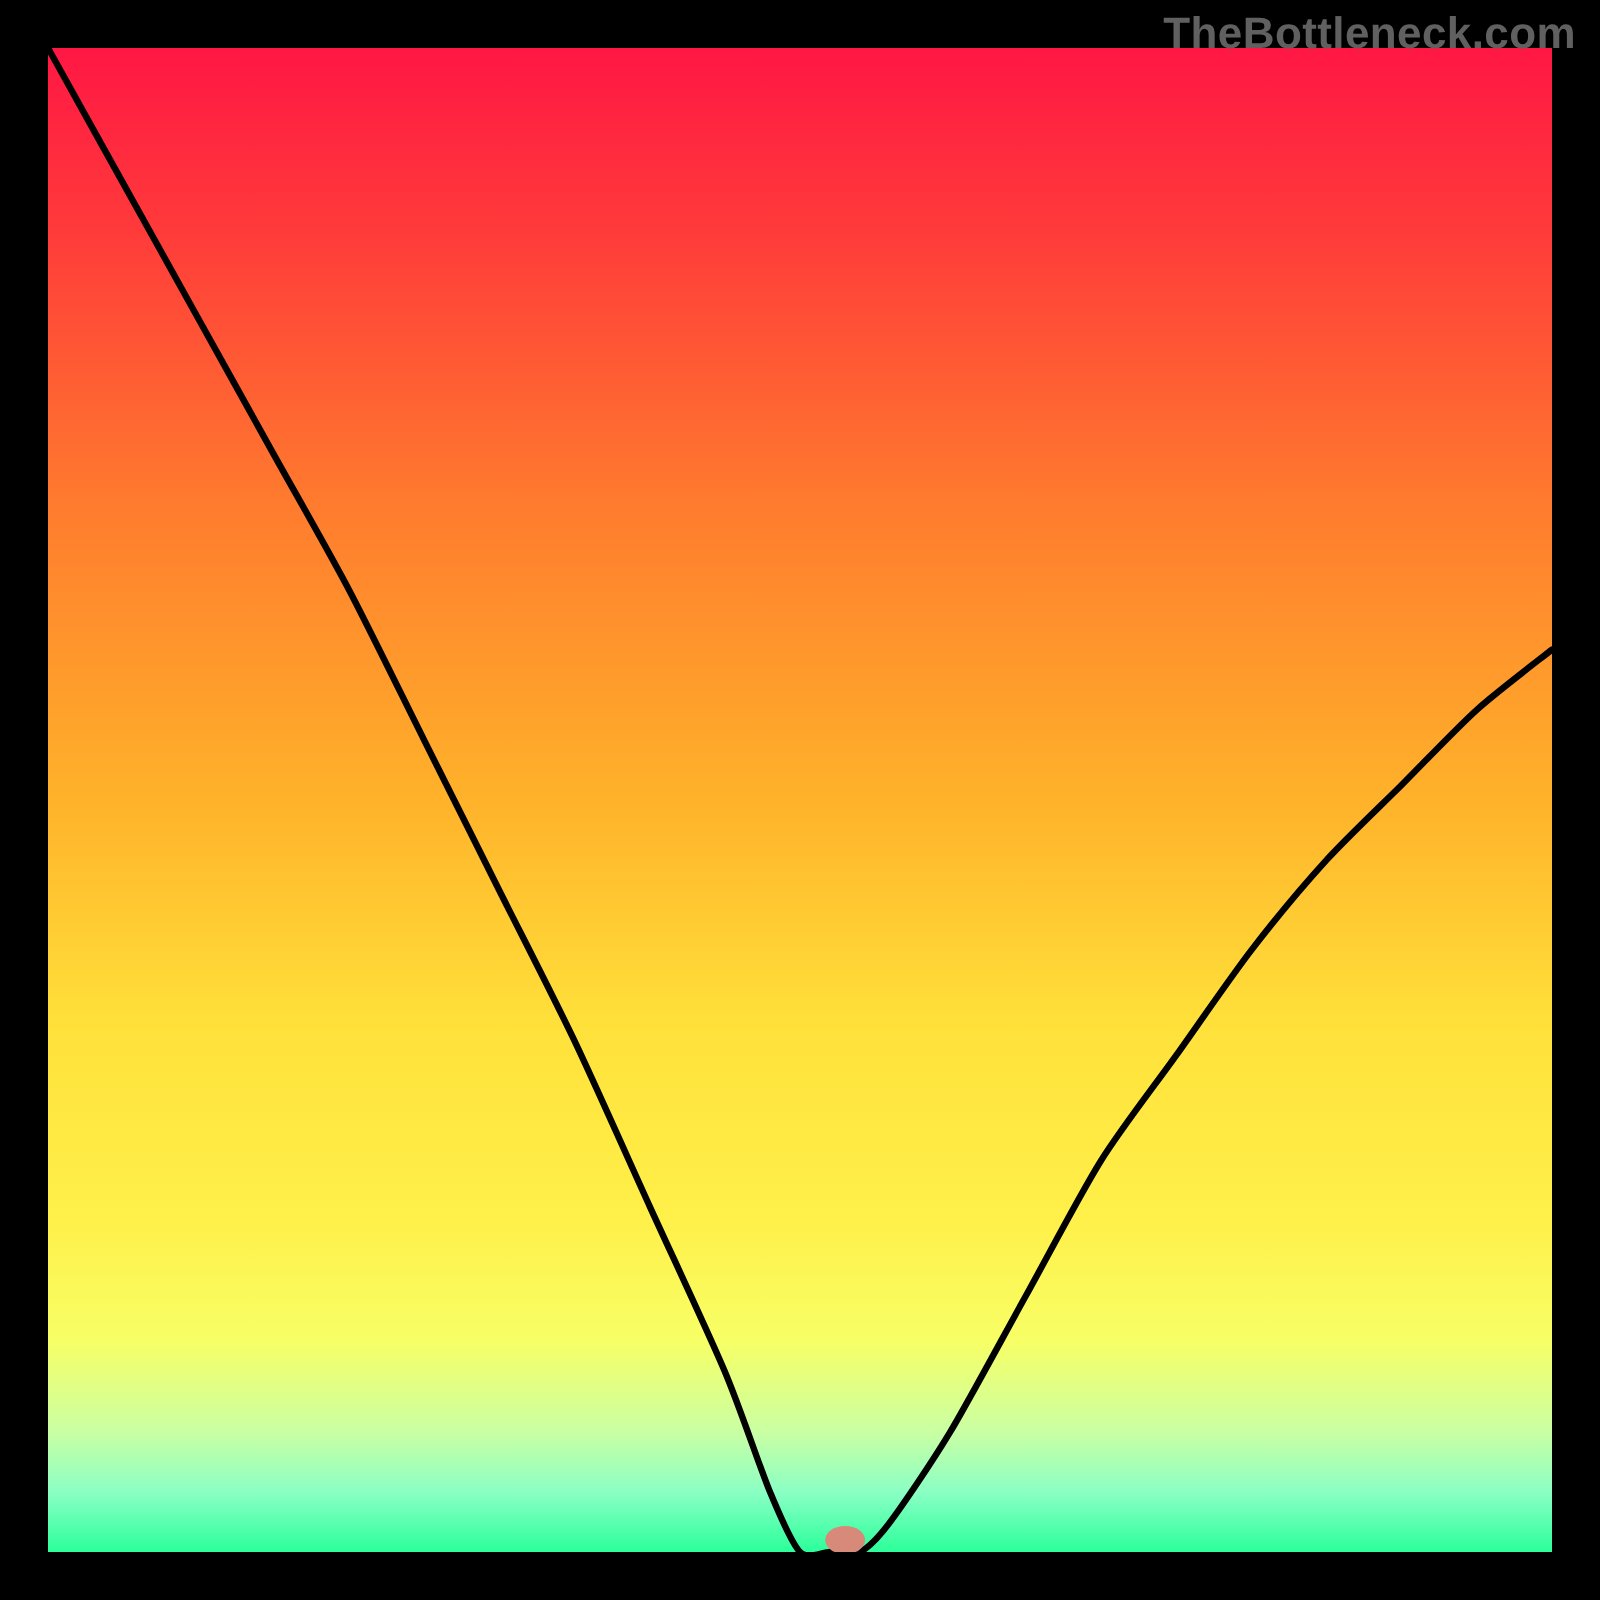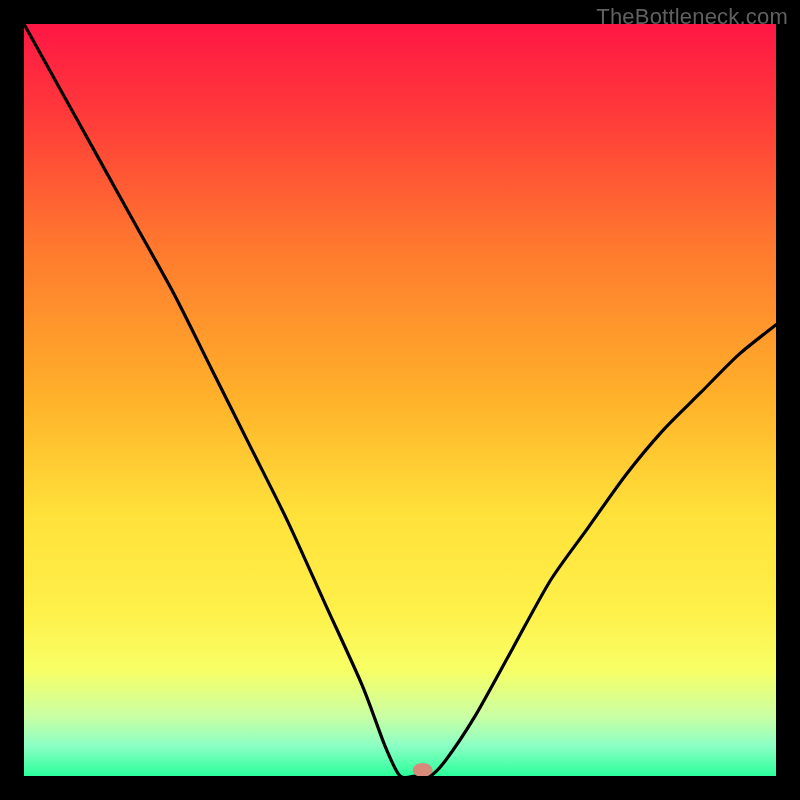--- a/index.html
+++ b/index.html
@@ -16,21 +16,21 @@
     width: 800px;
     height: 800px;
     background: #000;
   }
   .watermark {
     position: absolute;
     top: 4px;
     right: 12px;
     color: #606060;
     font-size: 22px;
-    font-weight: 400;
+    font-weight: 700;
     letter-spacing: 0.2px;
     z-index: 20;
   }
   .plot-outer {
     position: absolute;
     left: 24px;
     top: 24px;
     width: 752px;
     height: 752px;
     background: #000;

